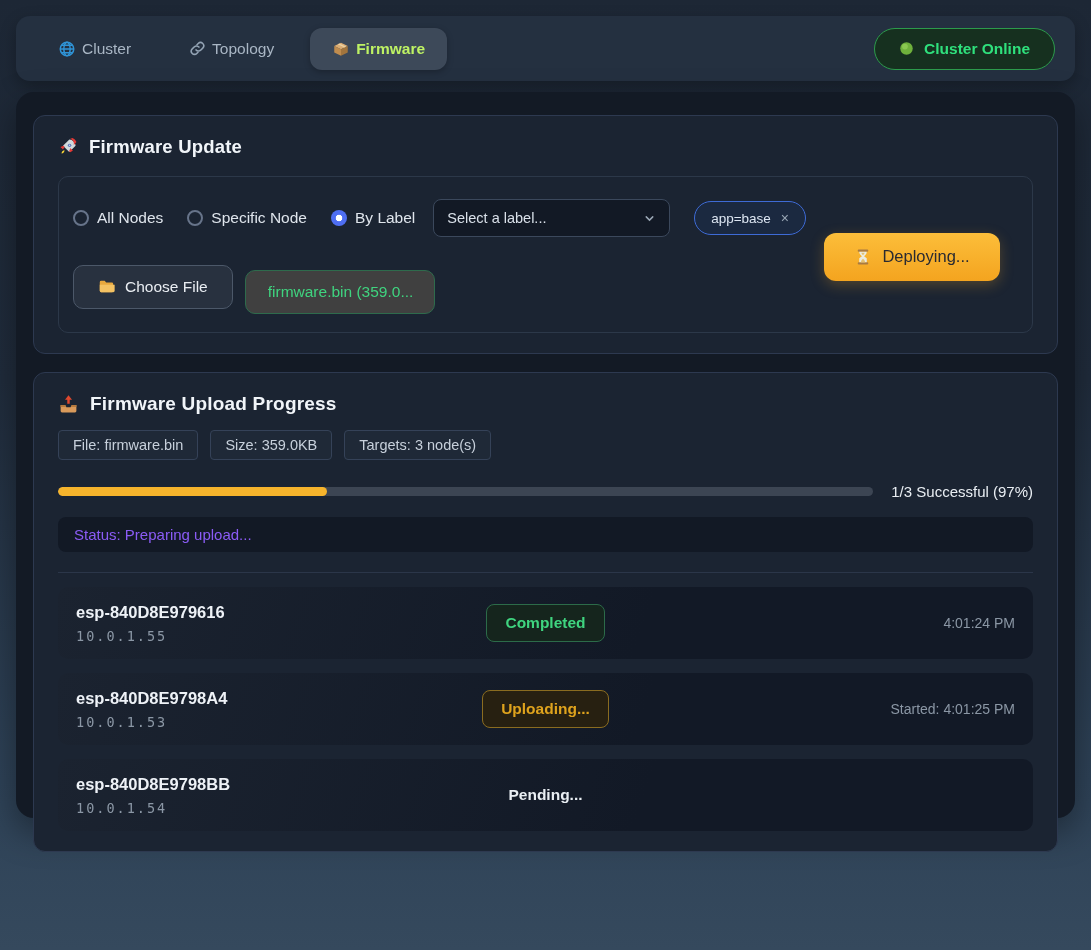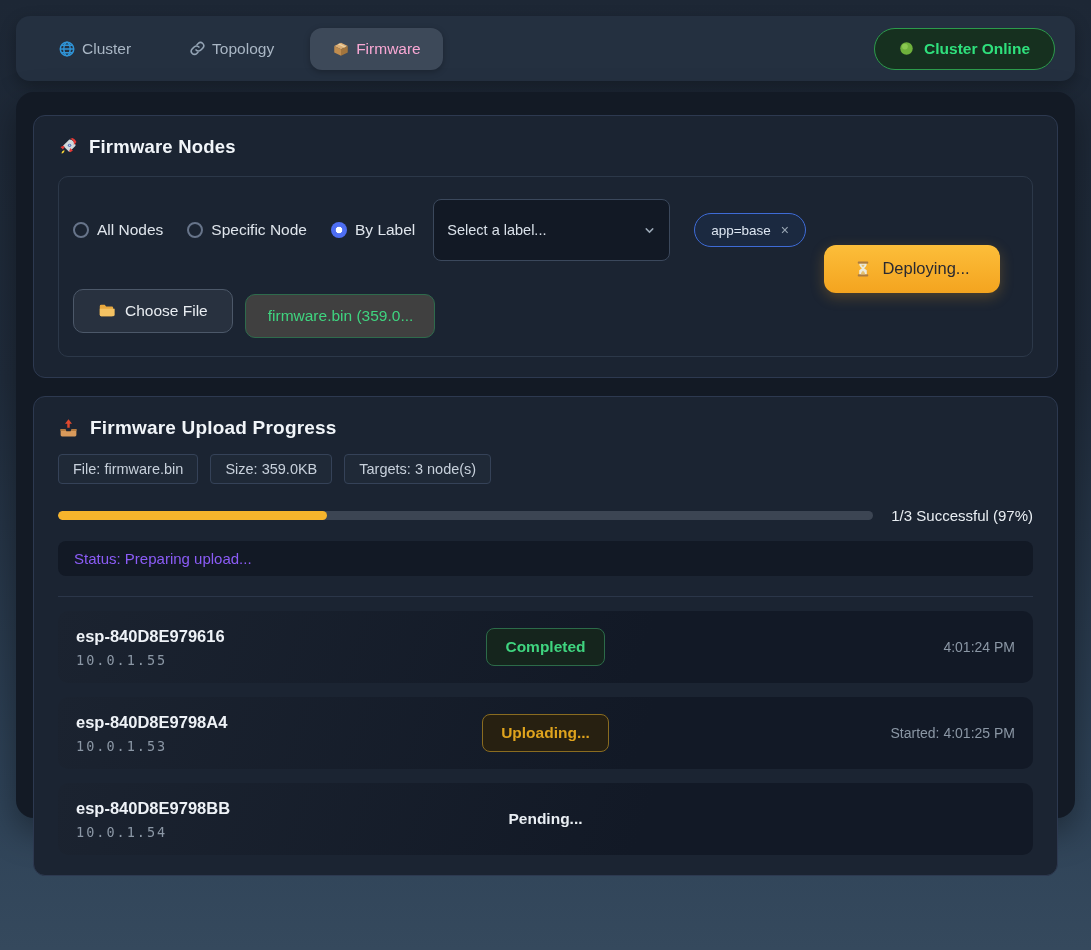--- a/index.html
+++ b/index.html
@@ -16,21 +16,21 @@
   .nav {
     margin:16px 16px 0; height:65px; background:#243040; border-radius:14px;
     display:flex; align-items:center; padding:0 20px;
     box-shadow:0 6px 16px rgba(0,0,0,.28);
   }
   .nav-tabs { display:flex; align-items:center; gap:14px; }
   .nav-tab {
     display:flex; align-items:center; gap:6px; padding:12px 22px; border-radius:12px;
     color:#a9b6c4; font-size:15.5px; cursor:pointer; background:transparent; border:none;
   }
-  .nav-tab.active { background:#3d4959; color:#f9a8d4; font-weight:400; box-shadow:0 2px 6px rgba(0,0,0,.25); }
+  .nav-tab.active { background:#3d4959; color:#bef264; font-weight:700; box-shadow:0 2px 6px rgba(0,0,0,.25); }
   .nav-spacer { flex:1; }
   .online-badge {
     display:flex; align-items:center; gap:10px; padding:11px 24px; border-radius:24px;
     background:#16301f; border:1px solid #2c9b4b; color:#2fe07c; font-weight:bold; font-size:15.5px;
     cursor:pointer;
   }
 
   
   .main {
     margin:11px 16px 0; height:726px; background:#131a25; border-radius:18px;
@@ -48,21 +48,21 @@
     margin-top:18px; border:1px solid #2c3849; border-radius:10px;
     padding:22px 14px 18px; display:flex; align-items:center; gap:18px;
   }
   .form-left { flex:1; min-width:0; }
   .target-row { display:flex; align-items:center; gap:24px; }
   .radio-opt { display:flex; align-items:center; gap:8px; cursor:pointer; color:#dfe5ec; font-size:15.5px; white-space:nowrap; }
   .radio-dot { width:16px; height:16px; border-radius:50%; border:2px solid #67748a; background:transparent; }
   .radio-opt.checked .radio-dot { border:none; background:radial-gradient(circle at 50% 50%, #ffffff 0 3px, #4e6ef2 3.6px); }
   .label-select {
     width:238px; margin-left:-6px; background:#121925; border:1px solid #3b485c; border-radius:8px;
-    padding:22px 13px; color:#d9e0e9; font-size:14.5px; display:flex; align-items:center;
+    padding:10px 13px; color:#d9e0e9; font-size:14.5px; display:flex; align-items:center;
     justify-content:space-between; cursor:pointer; white-space:nowrap;
   }
   .label-tag {
     display:flex; align-items:center; gap:10px; padding:8px 16px; border-radius:18px;
     background:#1b2940; border:1px solid #3e6bd6; color:#dde6f2; font-size:13.5px; cursor:pointer;
   }
   .label-tag .x { color:#9aa7b5; font-size:14px; cursor:pointer; }
   .file-row { margin-top:22px; display:flex; align-items:center; gap:12px; }
   .btn-choose {
     display:flex; align-items:center; gap:10px; padding:12px 24px; border-radius:10px;
@@ -166,21 +166,21 @@
         <svg width="20" height="20" viewBox="0 0 24 24">
           <path d="M13.6 2.9c3.8.2 7.3 3.7 7.5 7.5l-7.6 7.6-7.5-7.5z" fill="#cfd8dc"></path>
           <path d="M21.1 10.4c.8-3.6-.9-6.7-4.5-7.5l2.9-1.2c2.4 1 3.8 2.4 4.8 4.8z" fill="#e53935" transform="translate(-2.2 -0.4)"></path>
           <circle cx="13.9" cy="10" r="2" fill="#4f6db3"></circle>
           <circle cx="13.9" cy="10" r="1" fill="#bdd3f5"></circle>
           <path d="M6.8 10.6L2.9 12l3.1 3.1 1.9-3.4z" fill="#e53935"></path>
           <path d="M13.4 17.2l1.4-3.9 3.1 3.1-3.4 1.9z" fill="#e53935"></path>
           <path d="M4.2 19.8c.2-2.4 1.5-3.7 3.7-4-.3 2.3-1.5 3.6-3.7 4z" fill="#fdd835"></path>
         </svg>
       </span>
-      <span>Firmware Nodes</span>
+      <span>Firmware Update</span>
     </div>
 
     <div class="form-panel">
       <div class="form-left">
         <div class="target-row">
           <label class="radio-opt">
             <span class="radio-dot"></span>
             <span>All Nodes</span>
           </label>
           <label class="radio-opt">

